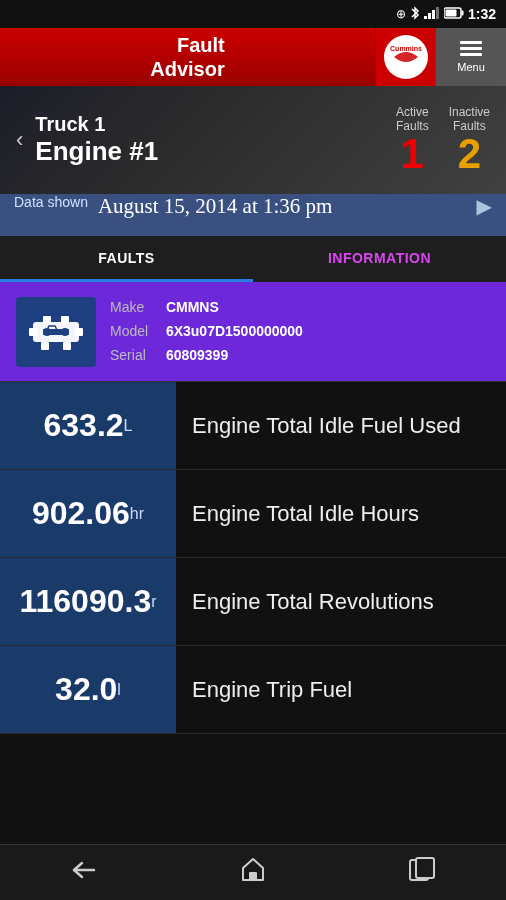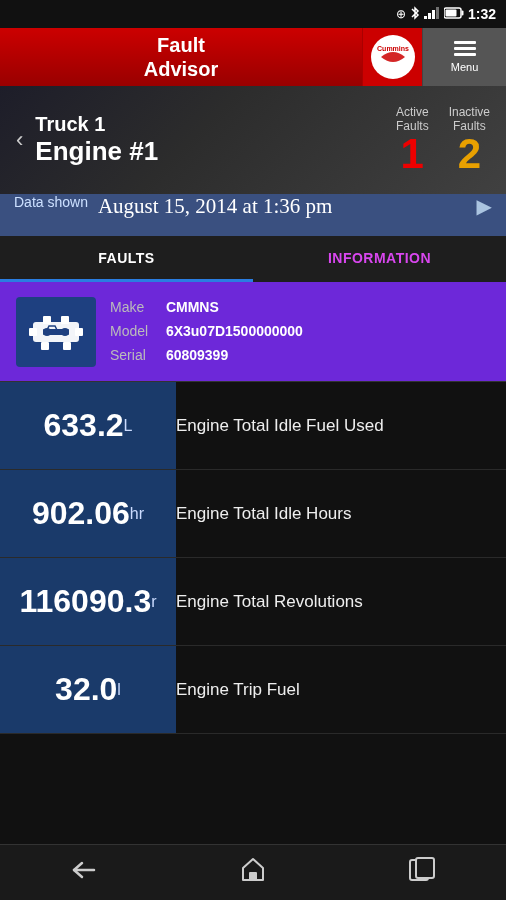--- a/index.html
+++ b/index.html
@@ -48,21 +48,21 @@
     .nav-title {
       flex: 1;
       display: flex;
       justify-content: center;
       align-items: center;
     }
     .nav-title span {
       font-size: 20px;
       font-weight: bold;
       color: #fff;
-      text-align: center;
+      text-align: right;
       line-height: 1.2;
     }
     .nav-logo {
       width: 60px;
       height: 58px;
       background: #c00;
       display: flex;
       align-items: center;
       justify-content: center;
       border-left: 1px solid #a00;
@@ -75,21 +75,21 @@
       display: flex;
       align-items: center;
       justify-content: center;
       font-size: 8px;
       font-weight: bold;
       color: #c00;
       text-align: center;
       line-height: 1.1;
     }
     .nav-menu {
-      width: 84px;
+      width: 71px;
       height: 58px;
       background: #555;
       display: flex;
       flex-direction: column;
       align-items: center;
       justify-content: center;
       gap: 3px;
       border-left: 1px solid #444;
     }
     .menu-lines {
@@ -288,22 +288,22 @@
     }
     .data-value-unit {
       font-size: 16px;
       color: #ccdcff;
       line-height: 1;
     }
     .data-label {
       flex: 1;
       display: flex;
       align-items: center;
-      padding: 0 0;
-      font-size: 17px;
+      padding: 0 16px;
+      font-size: 22px;
       color: #eee;
       background: #111;
     }
 
     
     .bottom-nav {
       position: absolute;
       bottom: 0;
       left: 0;
       right: 0;

